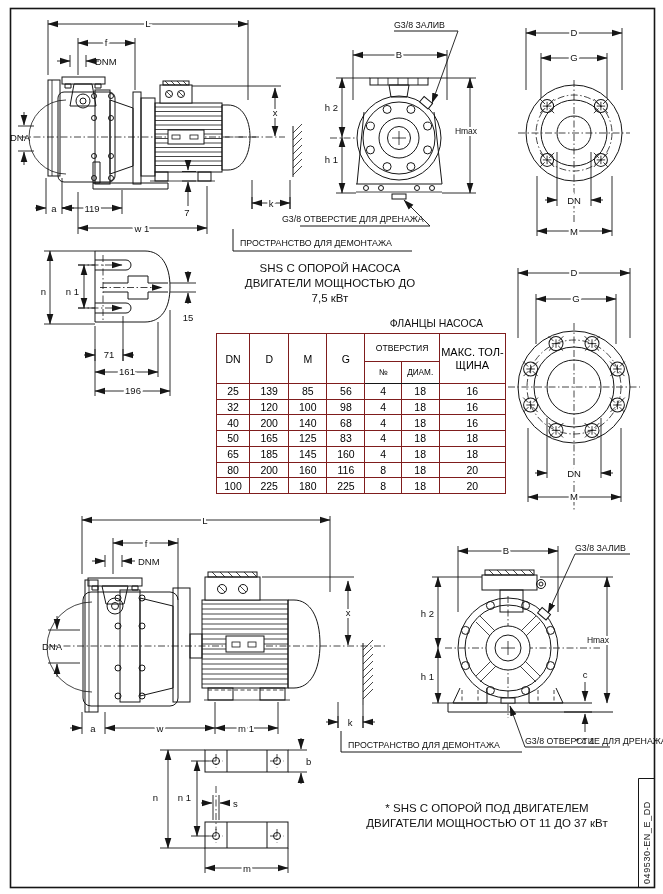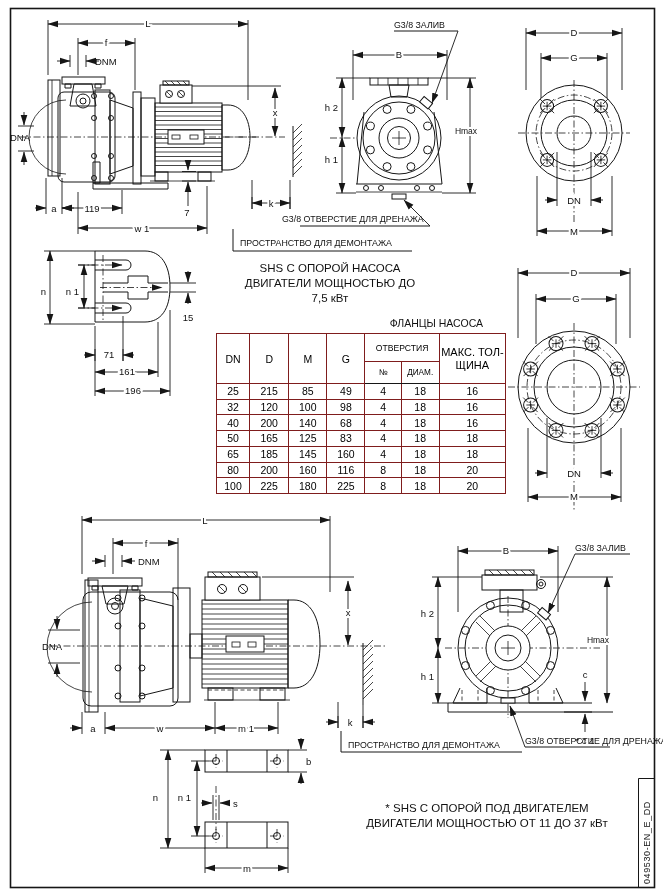--- a/index.html
+++ b/index.html
@@ -500,23 +500,23 @@
       <th rowspan="2" class="h-thick">МАКС. ТОЛ-ЩИНА</th>
     </tr>
     <tr style="height:22px">
       <th class="h-sub">№</th>
       <th class="h-sub">ДИАМ.</th>
     </tr>
   </thead>
   <tbody>
     <tr>
             <td>25</td>
-            <td>215</td>
+            <td>139</td>
             <td>85</td>
-            <td>49</td>
+            <td>56</td>
             <td>4</td>
             <td>18</td>
             <td>16</td>
           </tr>
     <tr>
             <td>32</td>
             <td>120</td>
             <td>100</td>
             <td>98</td>
             <td>4</td>

